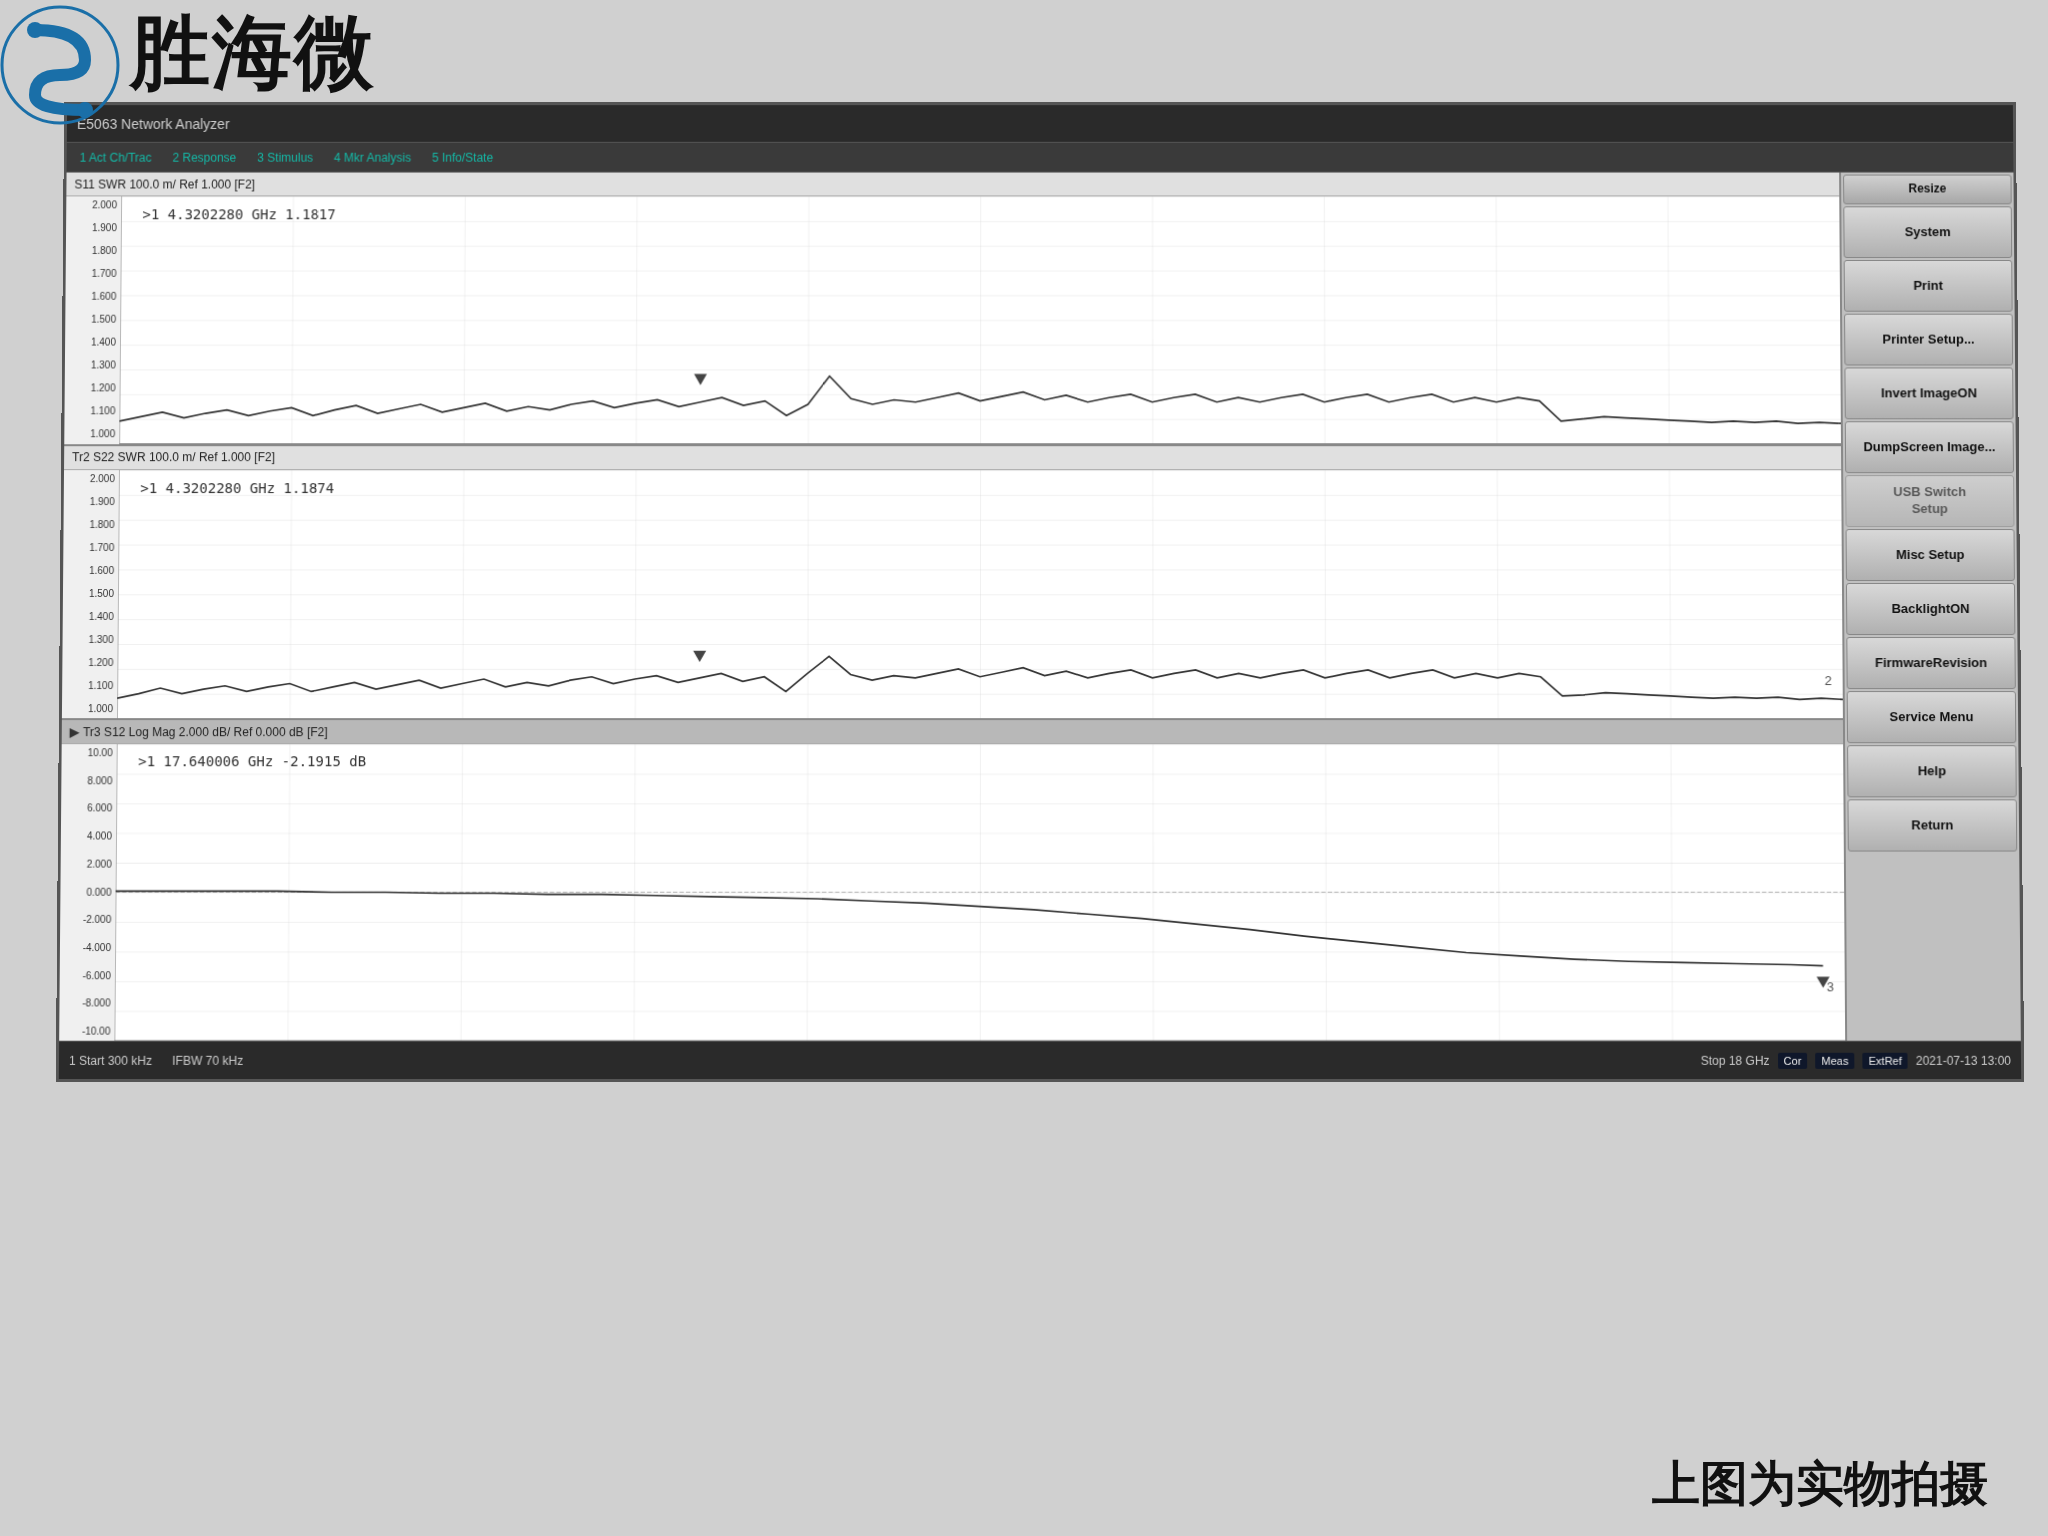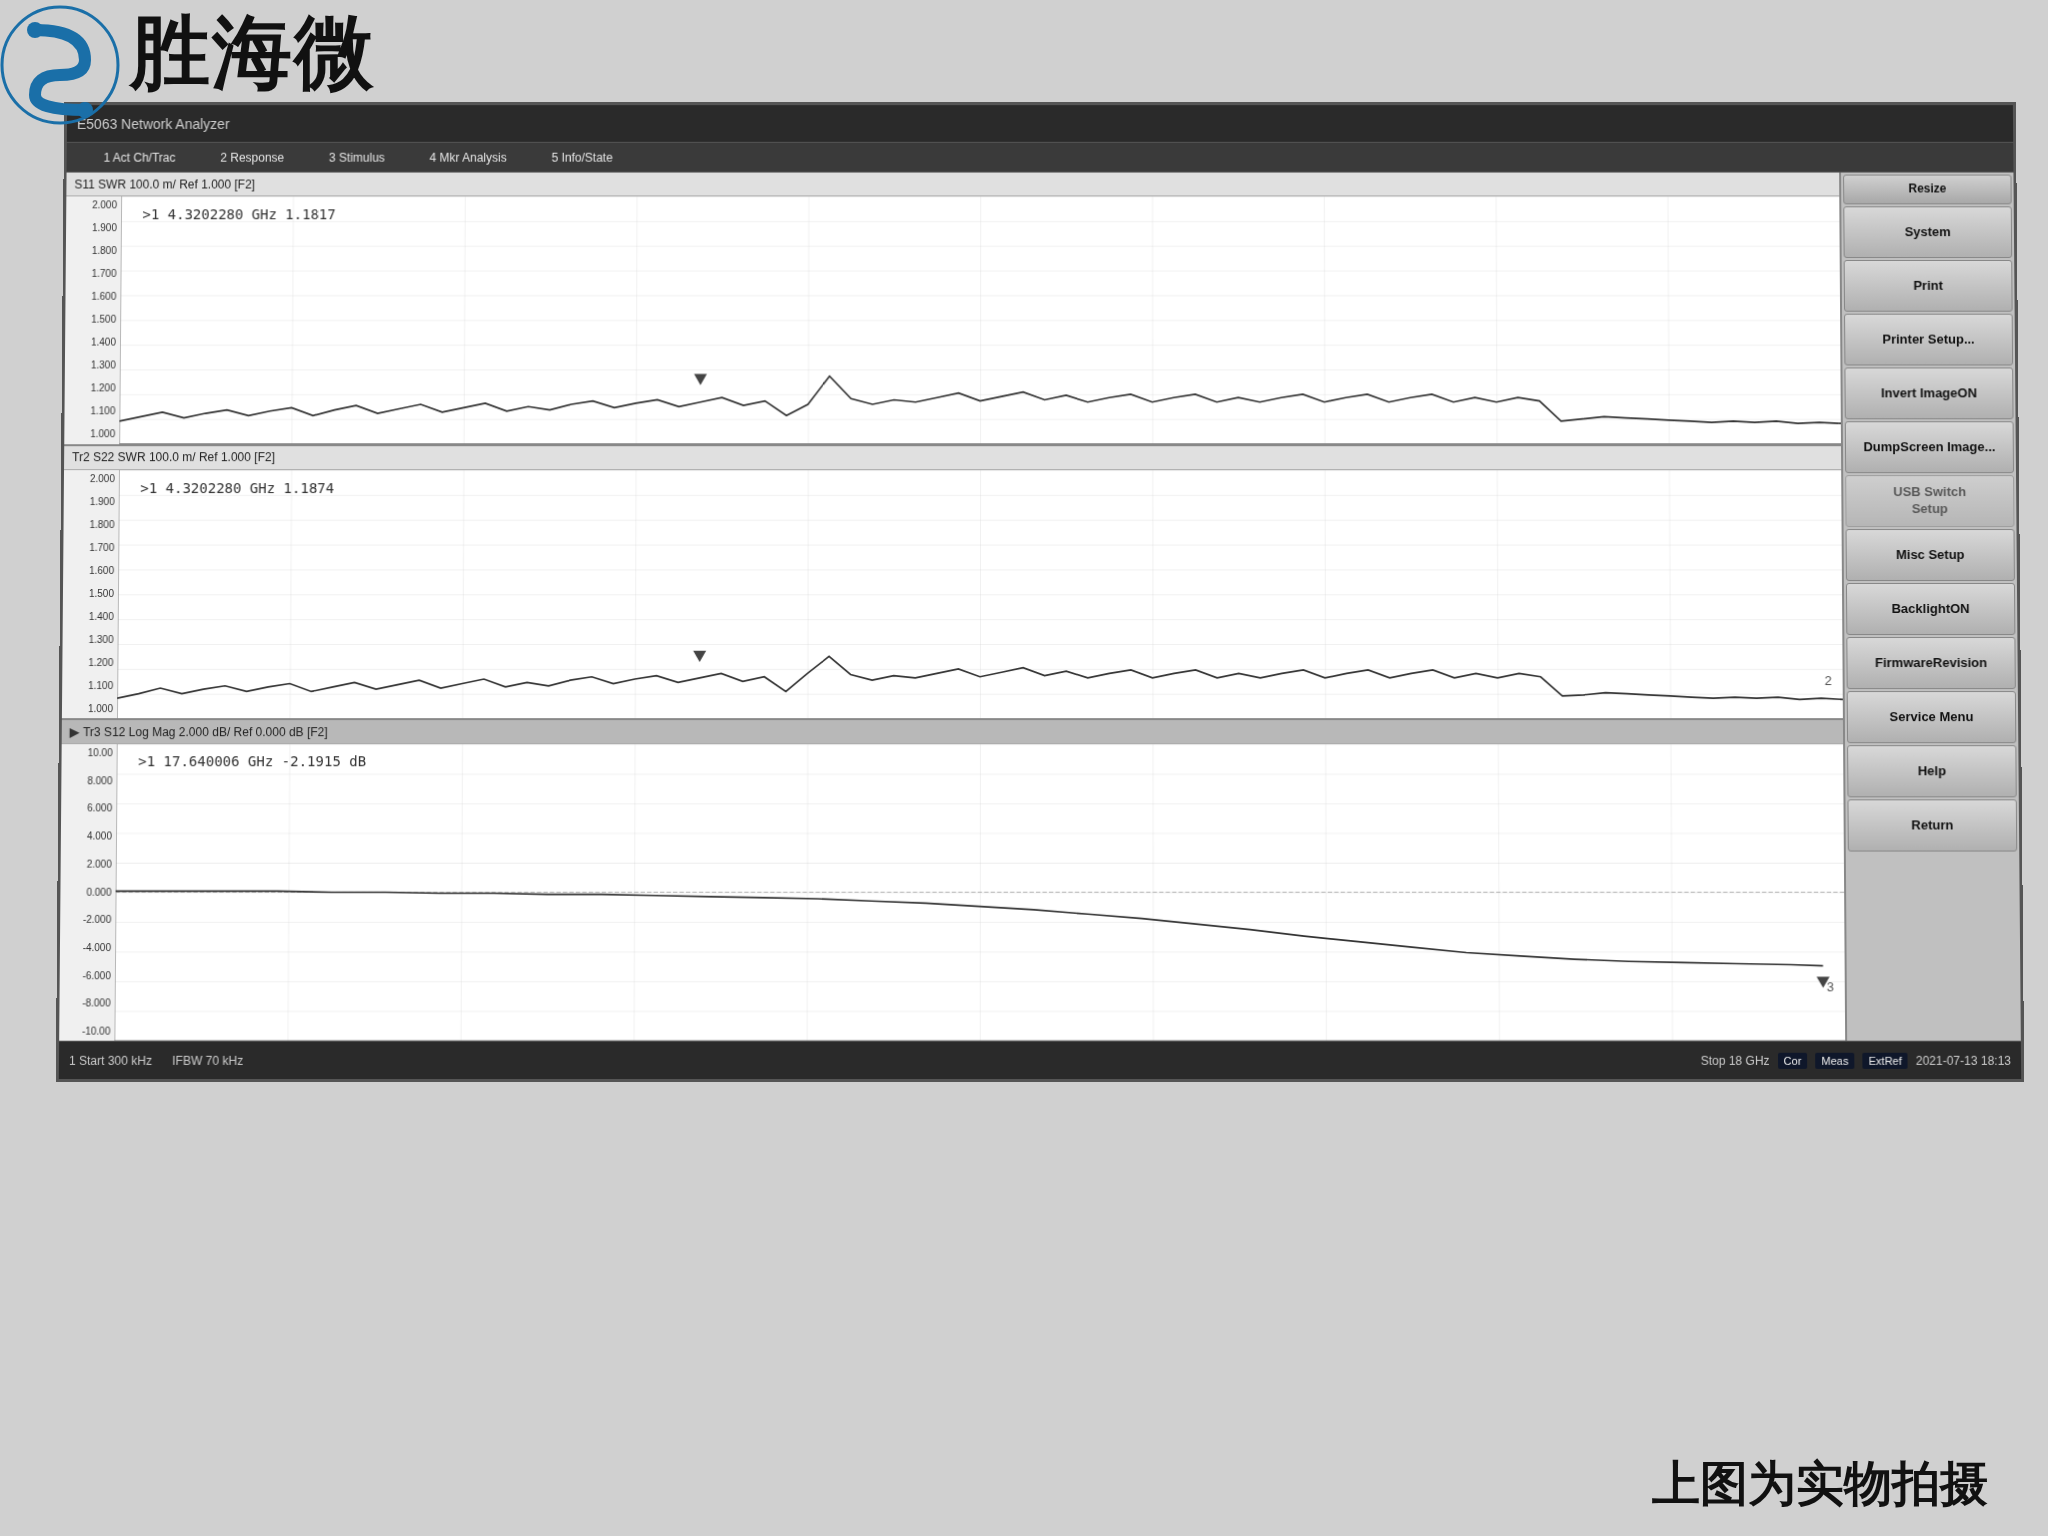--- a/index.html
+++ b/index.html
@@ -82,25 +82,24 @@
       background: #3a3a3a;
       height: 30px;
       display: flex;
       align-items: center;
       padding: 0 5px;
       border-bottom: 1px solid #555;
       gap: 5px;
     }
 
     .menu-item {
-      color: #e5e5e5;
+      color: #14b8a6;
       font-size: 12px;
       padding: 2px 8px;
       cursor: pointer;
-      margin-left: 24px;
     }
 
     
     .main-content {
       display: flex;
       height: calc(100% - 68px - 38px);
     }
 
     
     .chart-area {
@@ -420,17 +419,17 @@
   </div>
 
   <div class="status-bar">
     <span class="status-item">1  Start 300 kHz</span>
     <span class="status-item">IFBW 70 kHz</span>
     <div class="status-right">
       <span class="status-item">Stop 18 GHz</span>
       <span class="status-badge">Cor</span>
       <span class="status-badge">Meas</span>
       <span class="status-badge">ExtRef</span>
-      <span class="status-item">2021-07-13 18:13</span>
+      <span class="status-item">2021-07-13 13:00</span>
     </div>
   </div>
 
 </div>
 
 </body></html>

